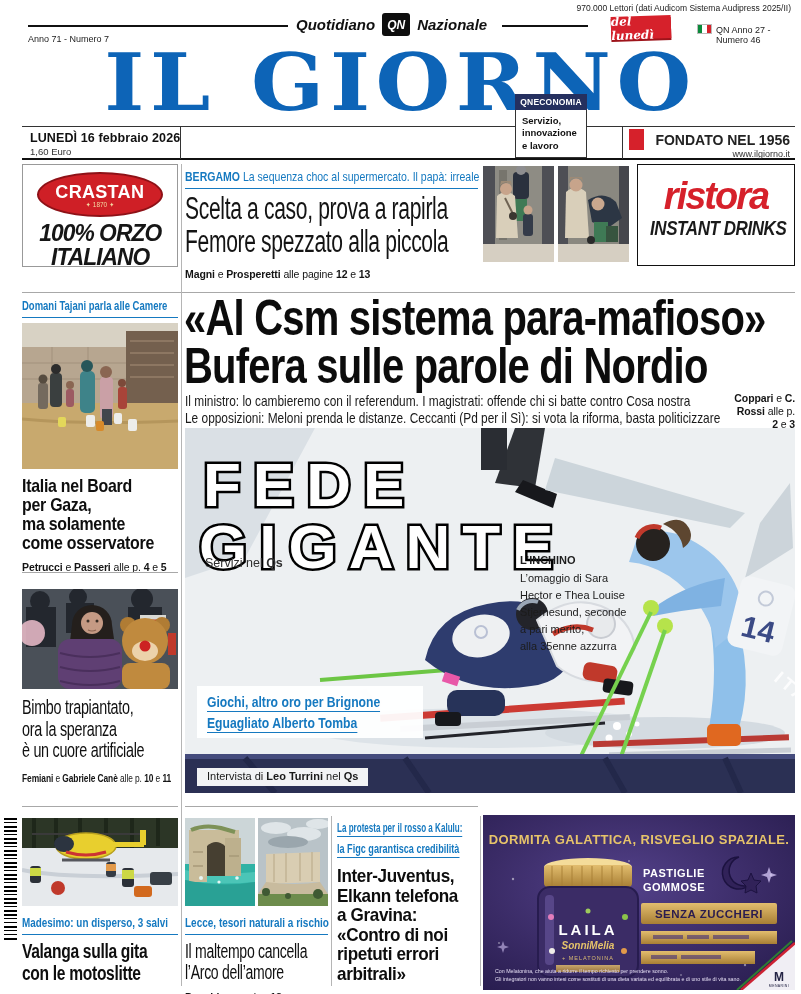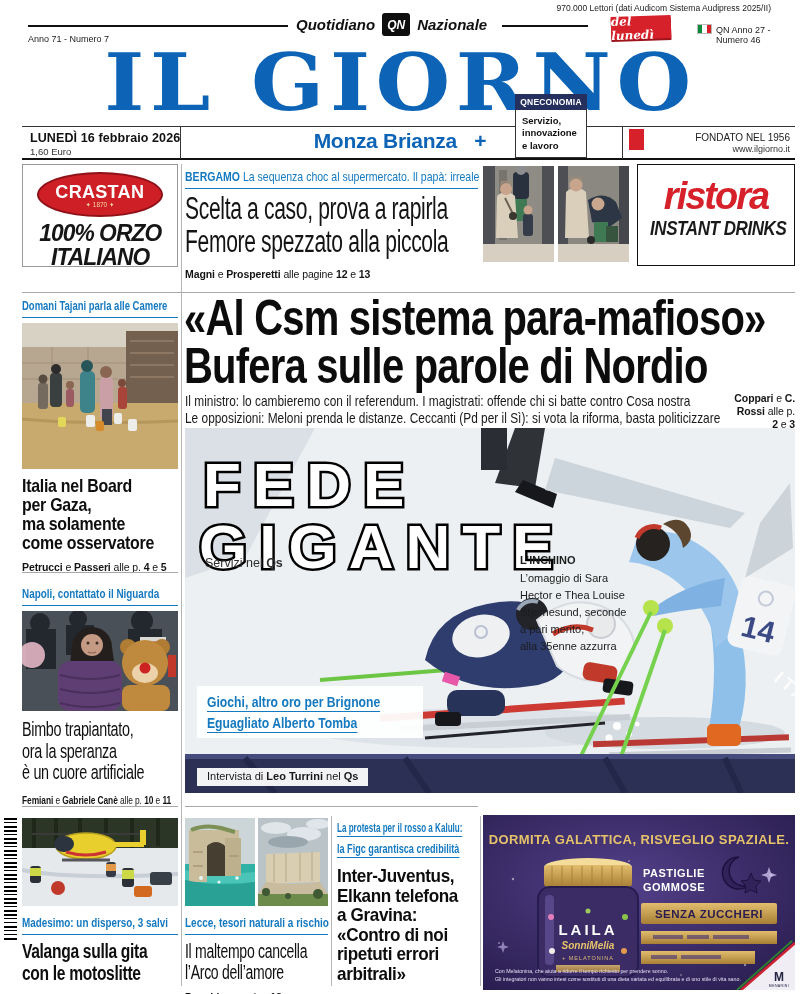--- a/index.html
+++ b/index.html
@@ -16,21 +16,21 @@
   .rule { background:#a8a8a8; }
   .vline { background:#b5b5b5; }
   .byline { font-size:10.5px; color:#141414; letter-spacing:-0.1px; }
   svg text { font-family:"Liberation Sans", sans-serif; }
 </style>
 </head>
 <body>
 
 <div class="page">
 
-  <div class="abs" style="left:396px;top:3px;width:375px;text-align:right;font-size:8.5px;color:#222;">970.000 Lettori  (dati Audicom Sistema Audipress 2025/II)</div>
+  <div class="abs" style="left:416px;top:3px;width:375px;text-align:right;font-size:8.5px;color:#222;">970.000 Lettori  (dati Audicom Sistema Audipress 2025/II)</div>
 
   <div class="abs rule" style="left:28px;top:25px;width:260px;height:1.5px;background:#111;"></div>
   <div class="abs" style="left:296px;top:13px;display:flex;align-items:center;gap:7px;">
     <span style="font-size:15px;font-weight:700;font-style:italic;">Quotidiano</span>
     <span style="display:inline-flex;align-items:center;justify-content:center;width:28px;height:23px;background:#0e0e0e;color:#fff;font-weight:700;font-style:italic;font-size:12px;border-radius:3px;">QN</span>
     <span style="font-size:15px;font-weight:700;font-style:italic;">Nazionale</span>
   </div>
   <div class="abs rule" style="left:502px;top:25px;width:86px;height:1.5px;background:#111;"></div>
 
   <div class="abs" style="left:28px;top:34px;font-size:9px;color:#222;">Anno 71 - Numero 7</div>
@@ -46,28 +46,24 @@
     <div style="background:#25305f;color:#fff;font-size:8.5px;font-weight:700;text-align:center;padding:3px 0;letter-spacing:0.2px;">QNECONOMIA</div>
     <div style="background:#fff;border:1px solid #333;border-top:none;padding:5px 6px;font-size:9.5px;font-weight:700;line-height:1.3;white-space:pre-line;">Servizio,
 innovazione
 e lavoro</div>
   </div>
 
   <div class="abs" style="left:22px;top:126px;width:773px;height:34px;border-top:1px solid #333;border-bottom:2.5px solid #111;"></div>
   <div class="abs" style="left:30px;top:131px;font-size:12.5px;font-weight:800;letter-spacing:0.1px;">LUNEDÌ 16 febbraio 2026</div>
   <div class="abs" style="left:30px;top:146px;font-size:9.5px;color:#333;">1,60 Euro</div>
   <div class="abs vline" style="left:180px;top:127px;width:1px;height:32px;background:#333;"></div>
-  <div class="abs" style="left:250px;top:129px;width:300px;text-align:center;font-size:21px;font-weight:700;color:#0d64b7;letter-spacing:-0.3px;">
-    <span>Monza Brianza</span>
-    <span style="margin-left:12px;font-weight:800;">+</span>
-  </div>
   <div class="abs vline" style="left:622px;top:127px;width:1px;height:32px;background:#333;"></div>
   <div class="abs" style="left:629px;top:129px;width:15px;height:21px;background:#d6212b;"></div>
   <div class="abs" style="left:645px;top:131px;width:145px;text-align:right;line-height:1.3;">
-    <div style="font-size:10px;font-weight:400;color:#222;">FONDATO NEL 1956</div>
+    <div style="font-size:14px;font-weight:700;color:#222;">FONDATO NEL 1956</div>
     <div style="font-size:9px;color:#333;">www.ilgiorno.it</div>
   </div>
 
   <div class="abs" style="left:22px;top:164px;width:156px;height:103px;border:1px solid #999;text-align:center;padding-top:7px;">
     <div style="margin:0 auto;width:126px;height:45px;background:#cf1f26;border-radius:50%;border:2px solid #8e1117;display:flex;flex-direction:column;align-items:center;justify-content:center;">
       <span style="color:#fff;font-weight:800;font-size:19px;letter-spacing:0.3px;transform:scaleX(0.95);">CRASTAN</span>
       <span style="color:#f3d9a2;font-size:6.5px;margin-top:-2px;">✦ 1870 ✦</span>
     </div>
     <div class="sq" style="--sx:0.95;transform-origin:center top;font-size:24px;font-weight:700;font-style:italic;letter-spacing:-1px;line-height:1.02;margin-top:4px;color:#161616;">100% ORZO
 ITALIANO</div>
@@ -182,23 +178,20 @@
     <div class="sq" style="--sx:0.86;font-size:18.5px;font-weight:700;letter-spacing:-0.3px;line-height:19px;margin-top:7px;color:#0e0e0e;">Italia nel Board
 per Gaza,
 ma solamente
 come osservatore</div>
     <div class="byline" style="margin-top:8px;"><span class="b">Petrucci</span><span> e </span><span class="b">Passeri</span><span> alle p. </span><span class="b">4</span><span> e </span><span class="b">5</span></div>
   </div>
 
   <div class="abs rule" style="left:22px;top:572px;width:156px;height:1px;"></div>
 
   <div class="abs" style="left:22px;top:584px;width:156px;">
-    <div style="border-bottom:1.5px solid #1579c0;padding-bottom:3px;">
-      <span class="sq kicker" style="--sx:0.76;font-size:13px;border:none;">Napoli, contattato il Niguarda</span>
-    </div>
     <svg width="156" height="100" viewBox="0 0 156 100" style="display:block;margin-top:5px;">
       <rect width="156" height="100" fill="#4a5058"></rect>
       <g fill="#23272e">
           <circle cx="18" cy="12" r="10"></circle>
           <circle cx="56" cy="8" r="9"></circle>
           <circle cx="120" cy="10" r="11"></circle>
           <rect x="4" y="18" width="30" height="40"></rect>
           <rect x="44" y="14" width="28" height="30"></rect>
           <rect x="106" y="18" width="34" height="26"></rect>
         </g>

